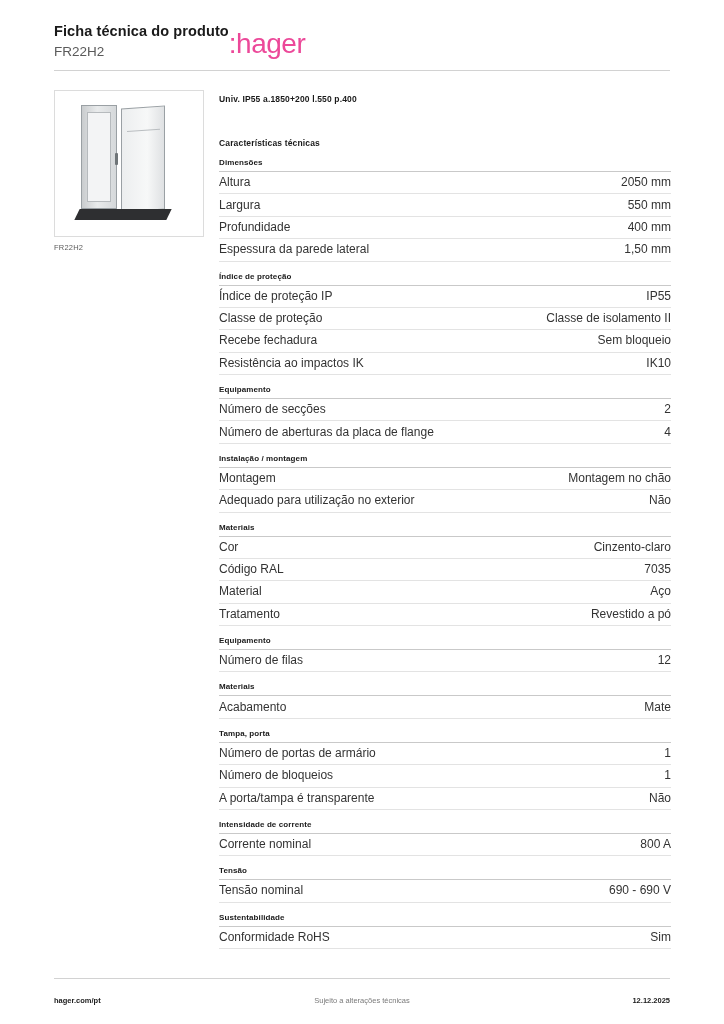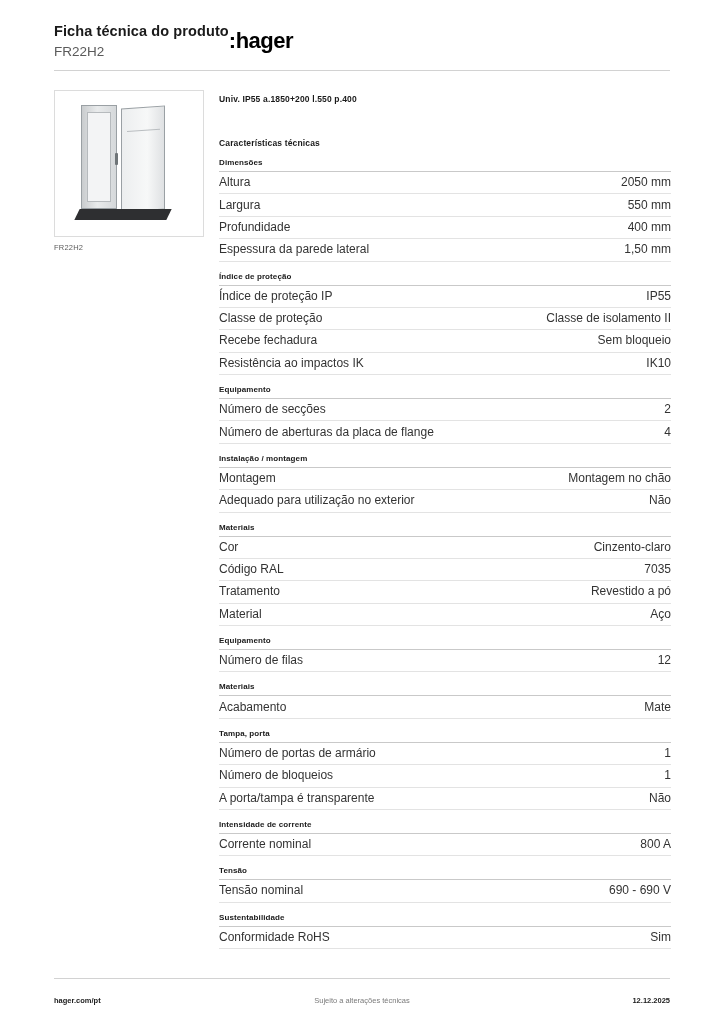--- a/index.html
+++ b/index.html
@@ -44,23 +44,23 @@
     line-height: 1.35;
   }
   .doc-subtitle {
     font-size: 13.5px;
     font-weight: normal;
     color: #5a5a5a;
     line-height: 1.35;
     margin-top: 1px;
   }
   .logo {
-    font-size: 22px;
-    font-weight: bold;
-    color: #000000;
+    font-size: 28px;
+    font-weight: normal;
+    color: #ec4899;
     letter-spacing: -0.5px;
     line-height: 1;
     margin-top: 8px;
   }
   .header-rule {
     position: absolute;
     left: 54px;
     top: 70px;
     width: 616px;
     height: 1px;
@@ -333,26 +333,26 @@
           <div class="group-title">Materiais</div>
           <div class="row">
             <span class="label">Cor</span>
             <span class="value">Cinzento-claro</span>
           </div>
           <div class="row">
             <span class="label">Código RAL</span>
             <span class="value">7035</span>
           </div>
           <div class="row">
+            <span class="label">Material</span>
+            <span class="value">Aço</span>
+          </div>
+          <div class="row">
             <span class="label">Tratamento</span>
             <span class="value">Revestido a pó</span>
-          </div>
-          <div class="row">
-            <span class="label">Material</span>
-            <span class="value">Aço</span>
           </div>
         </div>
         <div class="group">
           <div class="group-title">Equipamento</div>
           <div class="row">
             <span class="label">Número de filas</span>
             <span class="value">12</span>
           </div>
         </div>
         <div class="group">

